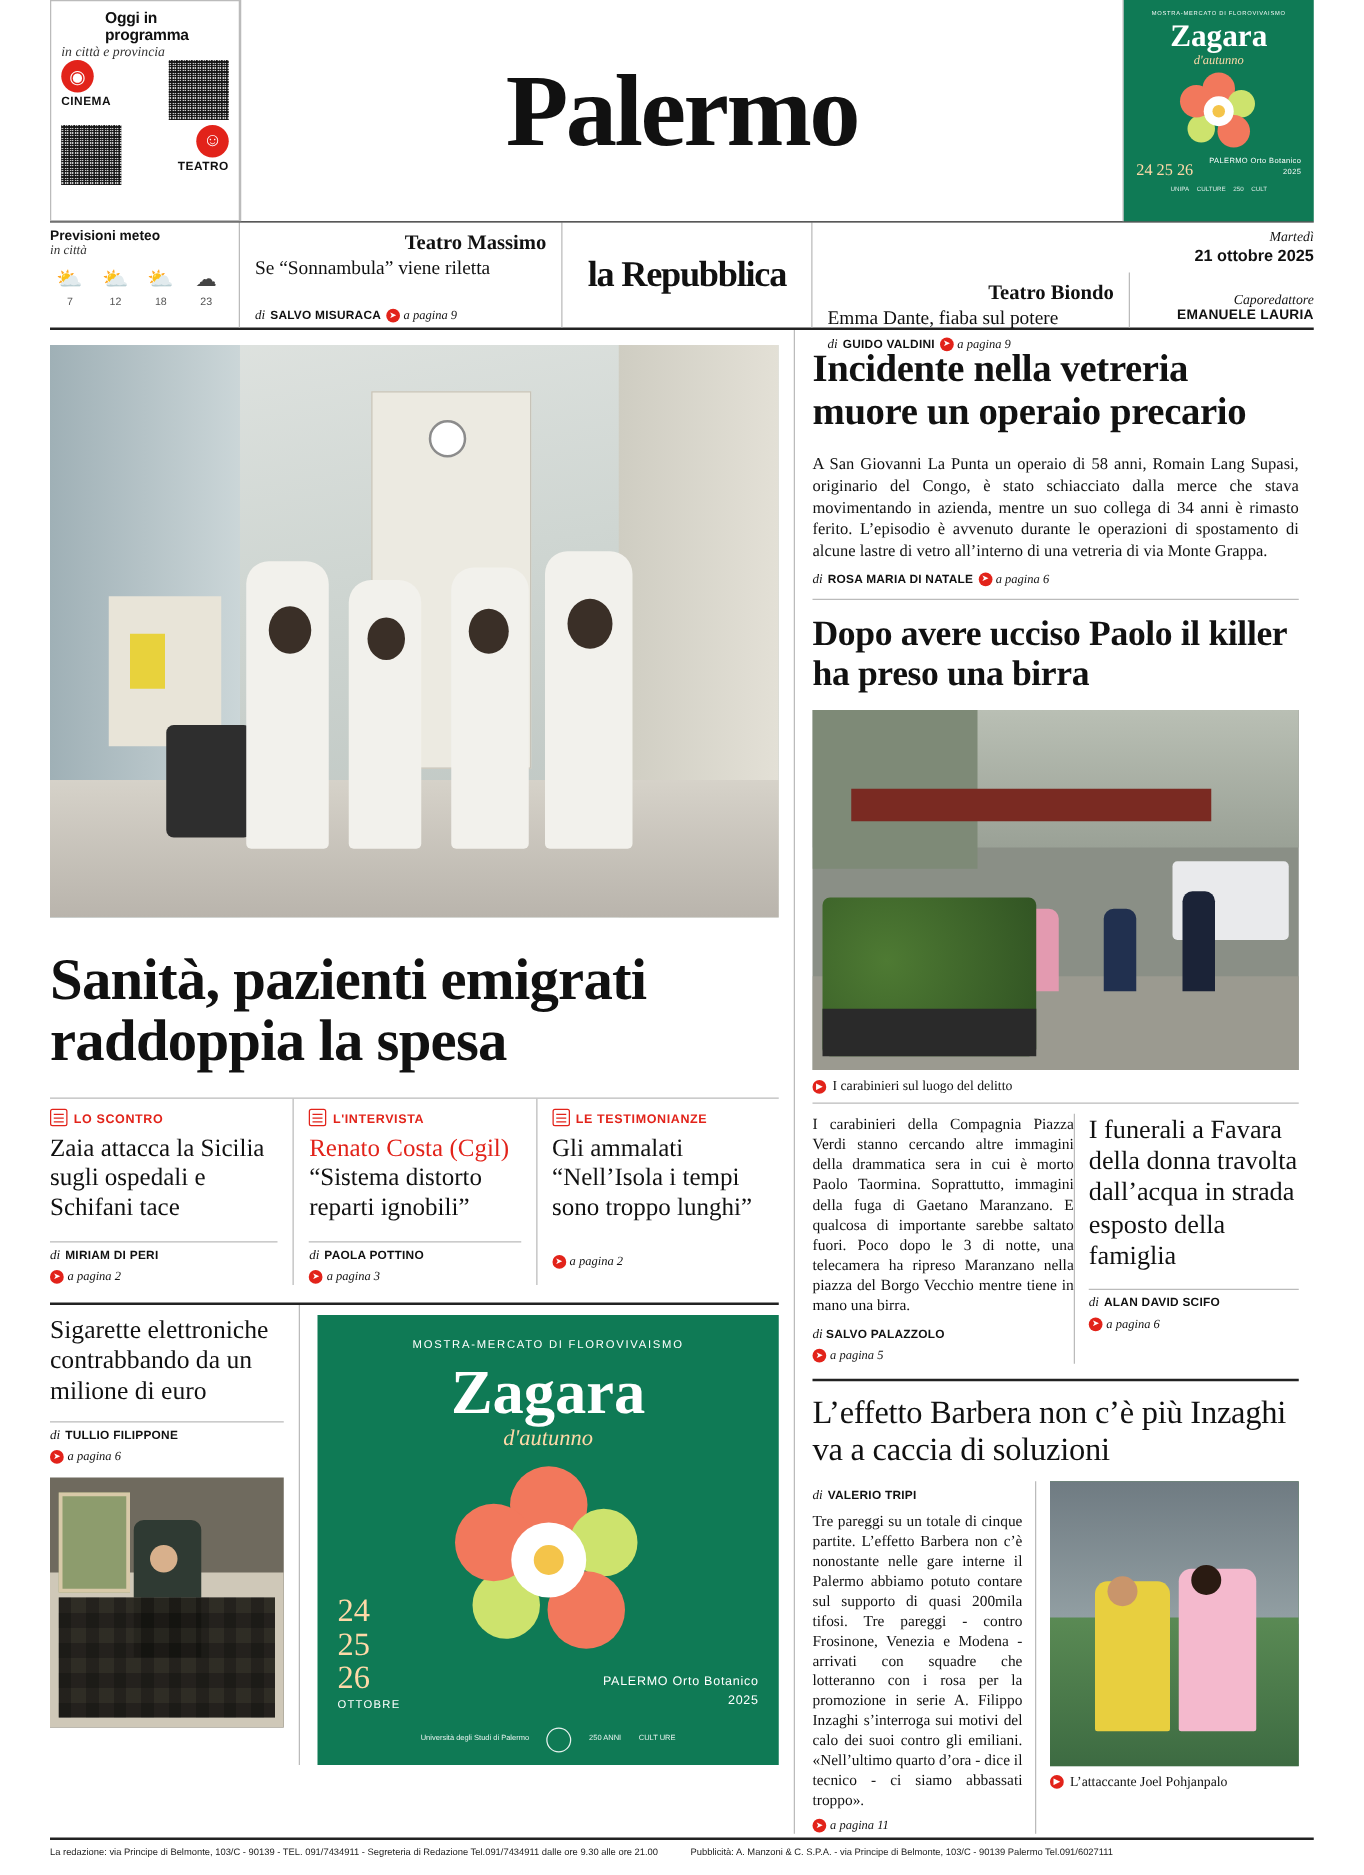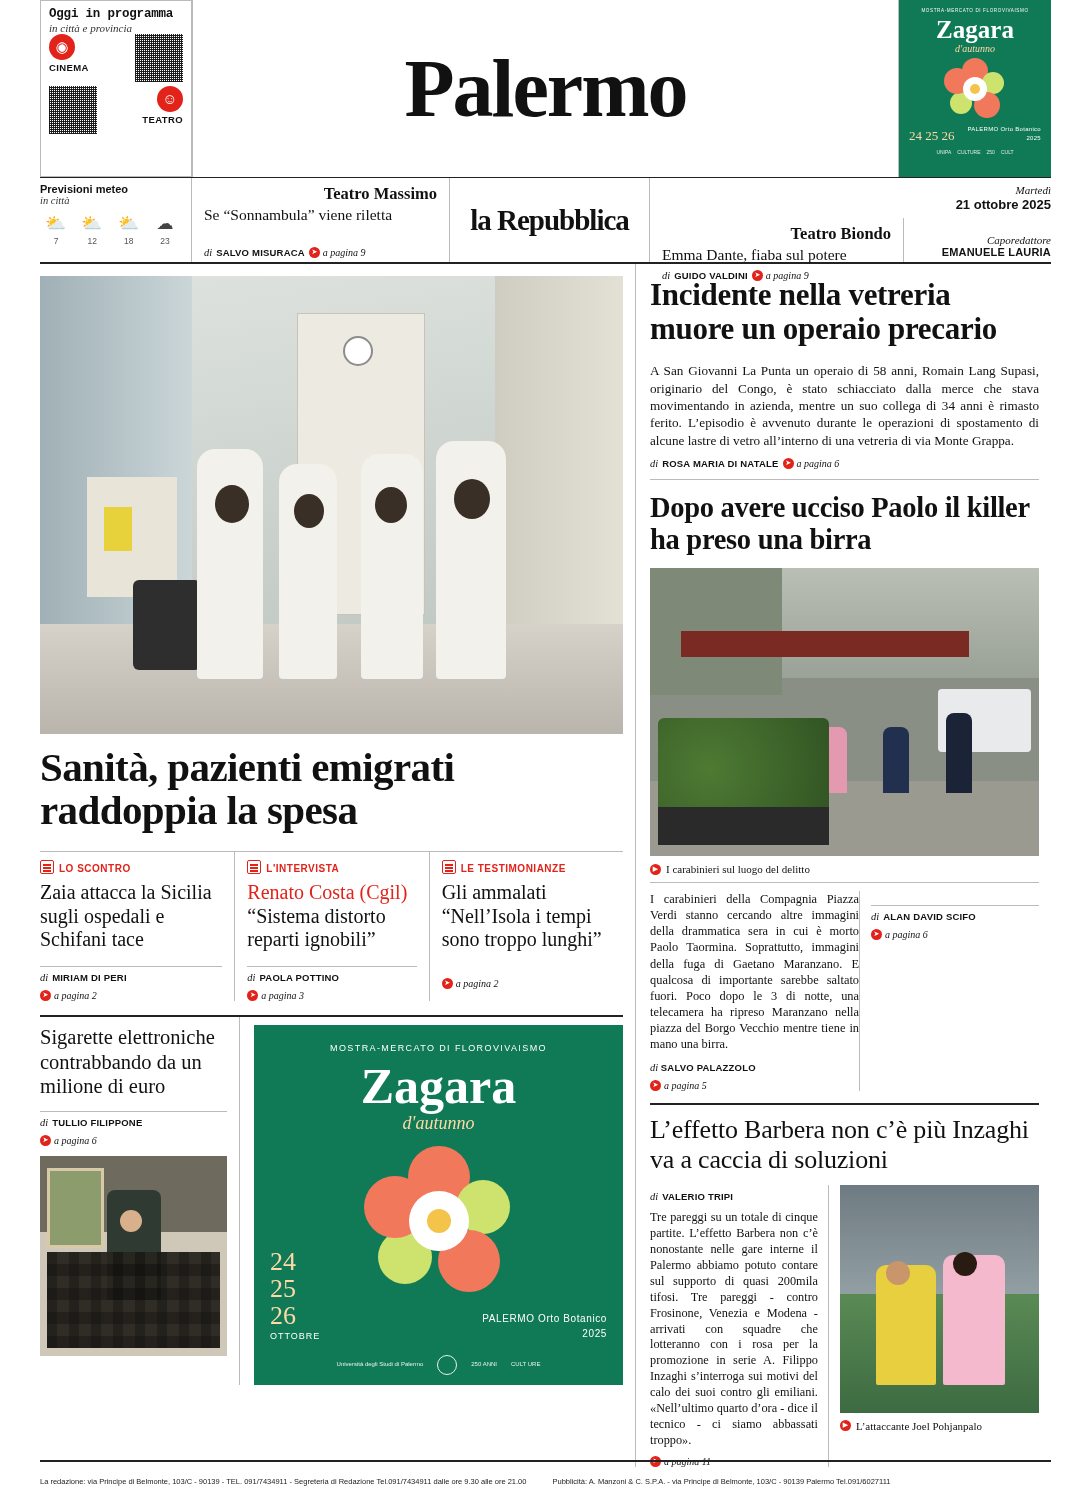--- a/index.html
+++ b/index.html
@@ -27,24 +27,25 @@
     border-bottom: 1px solid #222;
     position: relative;
   }
   .promo-box {
     width: 152px;
     border: 1px solid #bbb;
     padding: 6px 8px 4px 8px;
     position: relative;
   }
   .promo-title {
-    font-family: Liberation Mono, monospace;
+    font-family: Liberation Sans, sans-serif;
     font-weight: bold;
     font-size: 12.5px;
     letter-spacing: -0.2px;
+    margin-left: 35px;
   }
   .promo-sub {
     font-style: italic;
     font-size: 11px;
     color: #333;
     margin-top: 1px;
   }
   .qr {
     width: 48px; height: 48px;
     background-image:
@@ -168,24 +169,24 @@
   .hero-photo .clock { position:absolute; left:52%; top:13%; width:30px; height:30px; border-radius:50%; background:#fff; border:2px solid #8c8c8c;}
   .hero-photo .figure { position:absolute; bottom:12%; background:#f2f1ec; border-radius:18px 18px 4px 4px;}
   .hero-photo .head { position:absolute; border-radius:50%; background:#3a2f27;}
   .hero-photo .bin { position:absolute; left:16%; bottom:14%; width:68px; height:90px; background:#2e2e2e; border-radius:6px;}
   .hero-photo .cab { position:absolute; left:8%; bottom:30%; width:90px; height:120px; background:#e8e4d8;}
   .hero-photo .yell { position:absolute; left:11%; bottom:40%; width:28px; height:44px; background:#e8d23c;}
 
   .hero-head {
     font-family:"Liberation Serif", serif;
     font-weight: bold;
-    font-size: 41px;
+    font-size: 47px;
     line-height: 1.04;
     letter-spacing: -0.6px;
-    margin-top: 12px;
+    margin-top: 26px;
   }
   .trio { display:flex; margin-top: 20px; border-top:1px solid #bbb; padding-top: 0; }
   .trio-col { width: 33.33%; padding: 8px 12px 0 0; }
   .trio-col + .trio-col { border-left:1px solid #bbb; padding-left: 12px; }
   .kicker { display:flex; align-items:flex-end; gap:5px; color:#e2231a; font-family:"Liberation Sans", sans-serif; font-weight:bold; font-size:10px; letter-spacing:.5px;}
   .kicker .ico { width:14px; height:14px; border:1.5px solid #e2231a; border-radius:2px; position:relative;}
   .kicker .ico::before { content:''; position:absolute; left:2px; top:3px; width:8px; height:1.5px; background:#e2231a; box-shadow:0 3px 0 #e2231a, 0 6px 0 #e2231a;}
   .trio-h { font-family:"Liberation Serif", serif; font-size: 20px; line-height:1.18; margin-top:7px;}
   .trio-h .red { color:#e2231a; }
   .trio-byline { border-top:1px solid #bbb; margin-top: 14px; padding-top:5px;}
@@ -251,21 +252,21 @@
   .br-photo { height: 228px; position:relative; overflow:hidden; background:#3f6b46;}
   .br-photo .turf { position:absolute;left:0;bottom:0;width:100%;height:52%;background:linear-gradient(0deg,#3d6b42,#5a8a54);}
   .br-photo .crowd { position:absolute;left:0;top:0;width:100%;height:50%;background:linear-gradient(180deg,#6f7b82,#93a0a4);}
   .br-photo .pl1 { position:absolute;left:18%;bottom:12%;width:60px;height:120px;background:#e8cf3f;border-radius:10px 10px 2px 2px;}
   .br-photo .pl2 { position:absolute;left:52%;bottom:12%;width:62px;height:130px;background:#f4b9cd;border-radius:10px 10px 2px 2px;}
   .br-photo .h1 { position:absolute;left:23%;bottom:56%;width:24px;height:24px;border-radius:50%;background:#c9956b;}
   .br-photo .h2 { position:absolute;left:57%;bottom:60%;width:24px;height:24px;border-radius:50%;background:#2a1b12;}
 
   .footer {
     position:absolute; left:40px; right:40px; bottom:14px;
-    border-top: 2px solid #222; padding-top: 15px;
+    border-top: 2px solid #222; padding-top: 5px;
     font-size: 7.5px; font-family:"Liberation Sans", sans-serif; color:#222;
     display:flex; gap: 26px;
   }
 </style>
 </head>
 <body>
 
 <div class="page">
 
   <div class="masthead">
@@ -560,20 +561,21 @@
           <div class="byline" style="margin-top:4px; display:block;">
             <i>di</i>
             <b>SALVO PALAZZOLO</b>
           </div>
           <div class="pg" style="margin-top:3px;">
               <span class="arrow">➤</span>
               <span>a pagina 5</span>
             </div>
         </div>
         <div class="c2">
+          <div class="r-h3">I funerali a Favara della donna travolta dall’acqua in strada esposto della famiglia</div>
           <div class="byline" style="border-top:1px solid #bbb; margin-top:14px; padding-top:5px;">
             <i>di</i>
             <b>ALAN DAVID SCIFO</b>
           </div>
           <div class="pg" style="margin-top:6px;">
               <span class="arrow">➤</span>
               <span>a pagina 6</span>
             </div>
         </div>
       </div>

